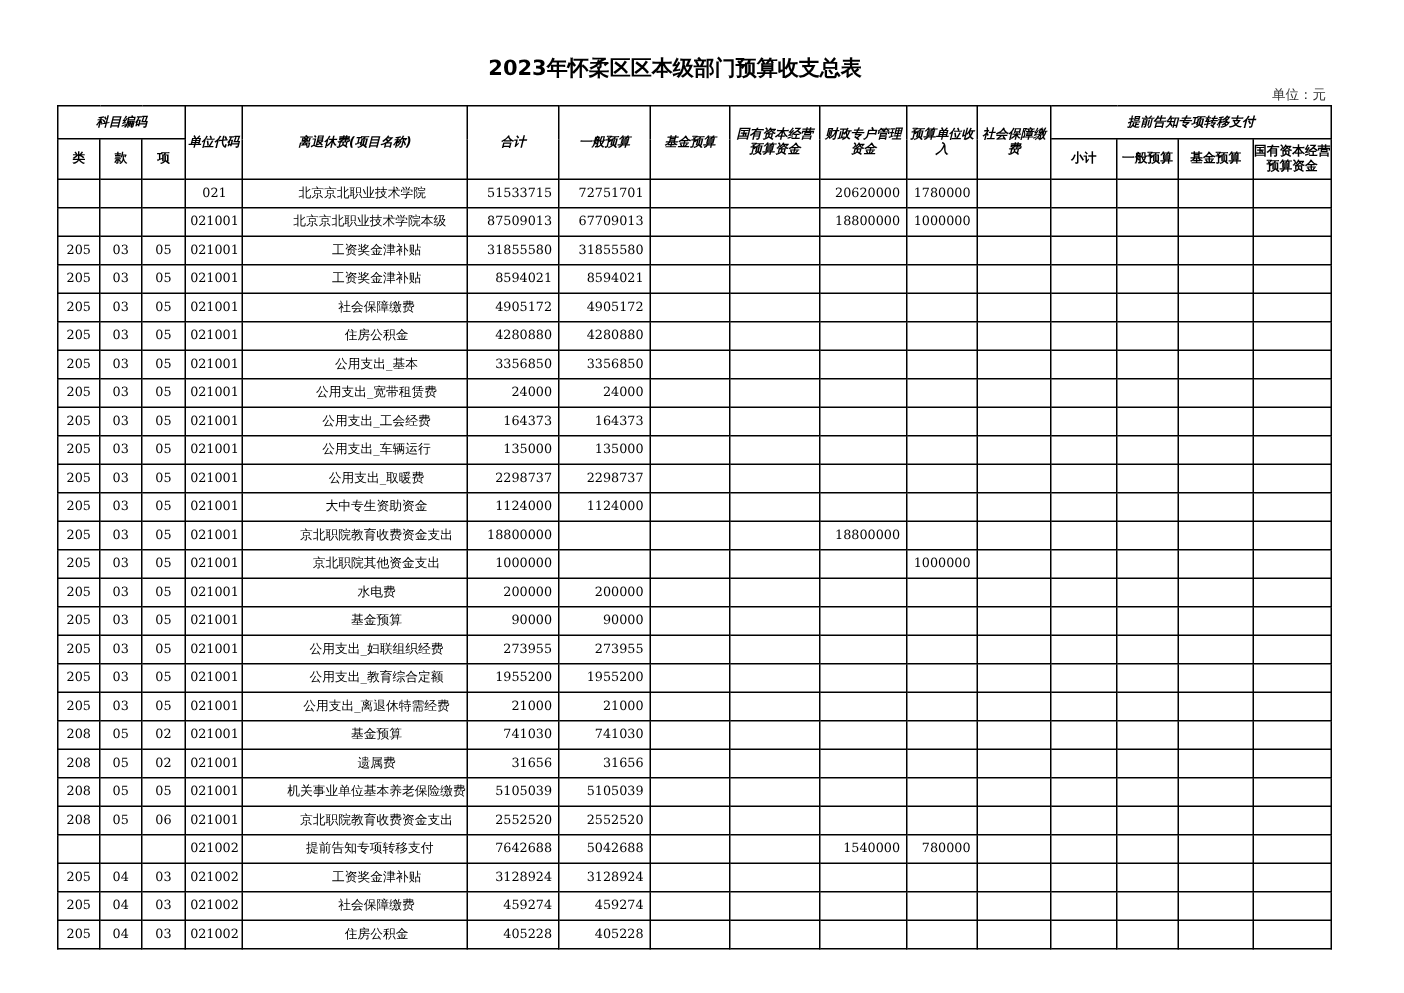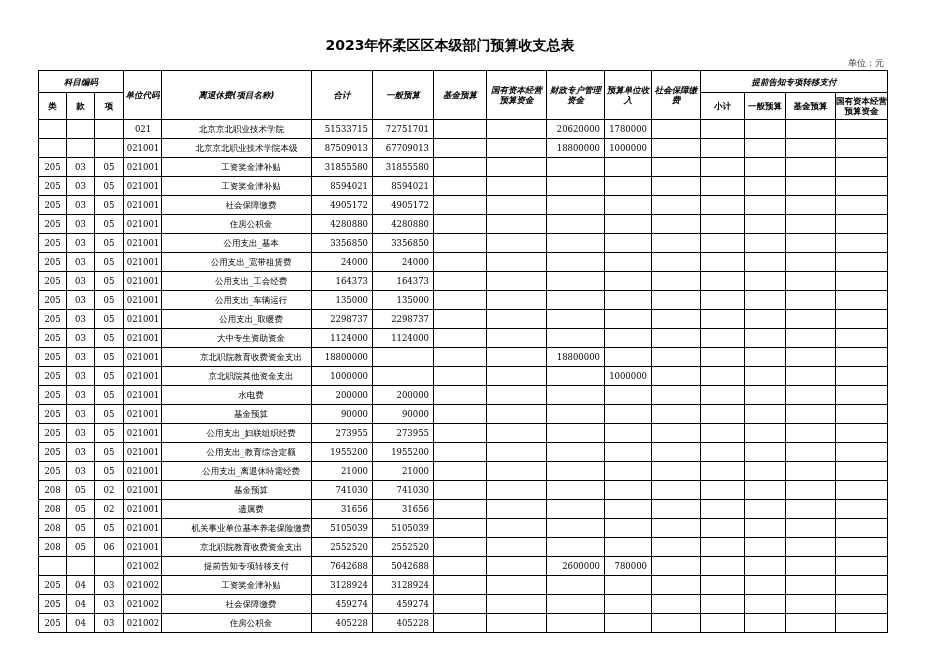--- a/index.html
+++ b/index.html
@@ -487,21 +487,21 @@
       <tr>
         <td class="c"></td>
         <td class="c"></td>
         <td class="c"></td>
         <td class="l">021002</td>
         <td class="l n1">提前告知专项转移支付</td>
         <td class="r">7642688</td>
         <td class="r">5042688</td>
         <td class="r"></td>
         <td class="r"></td>
-        <td class="r">2600000</td>
+        <td class="r">1540000</td>
         <td class="r">780000</td>
         <td class="r"></td>
         <td class="r"></td>
         <td class="r"></td>
         <td class="r"></td>
         <td class="r"></td>
       </tr>
       <tr>
         <td class="c">205</td>
         <td class="c">04</td>

